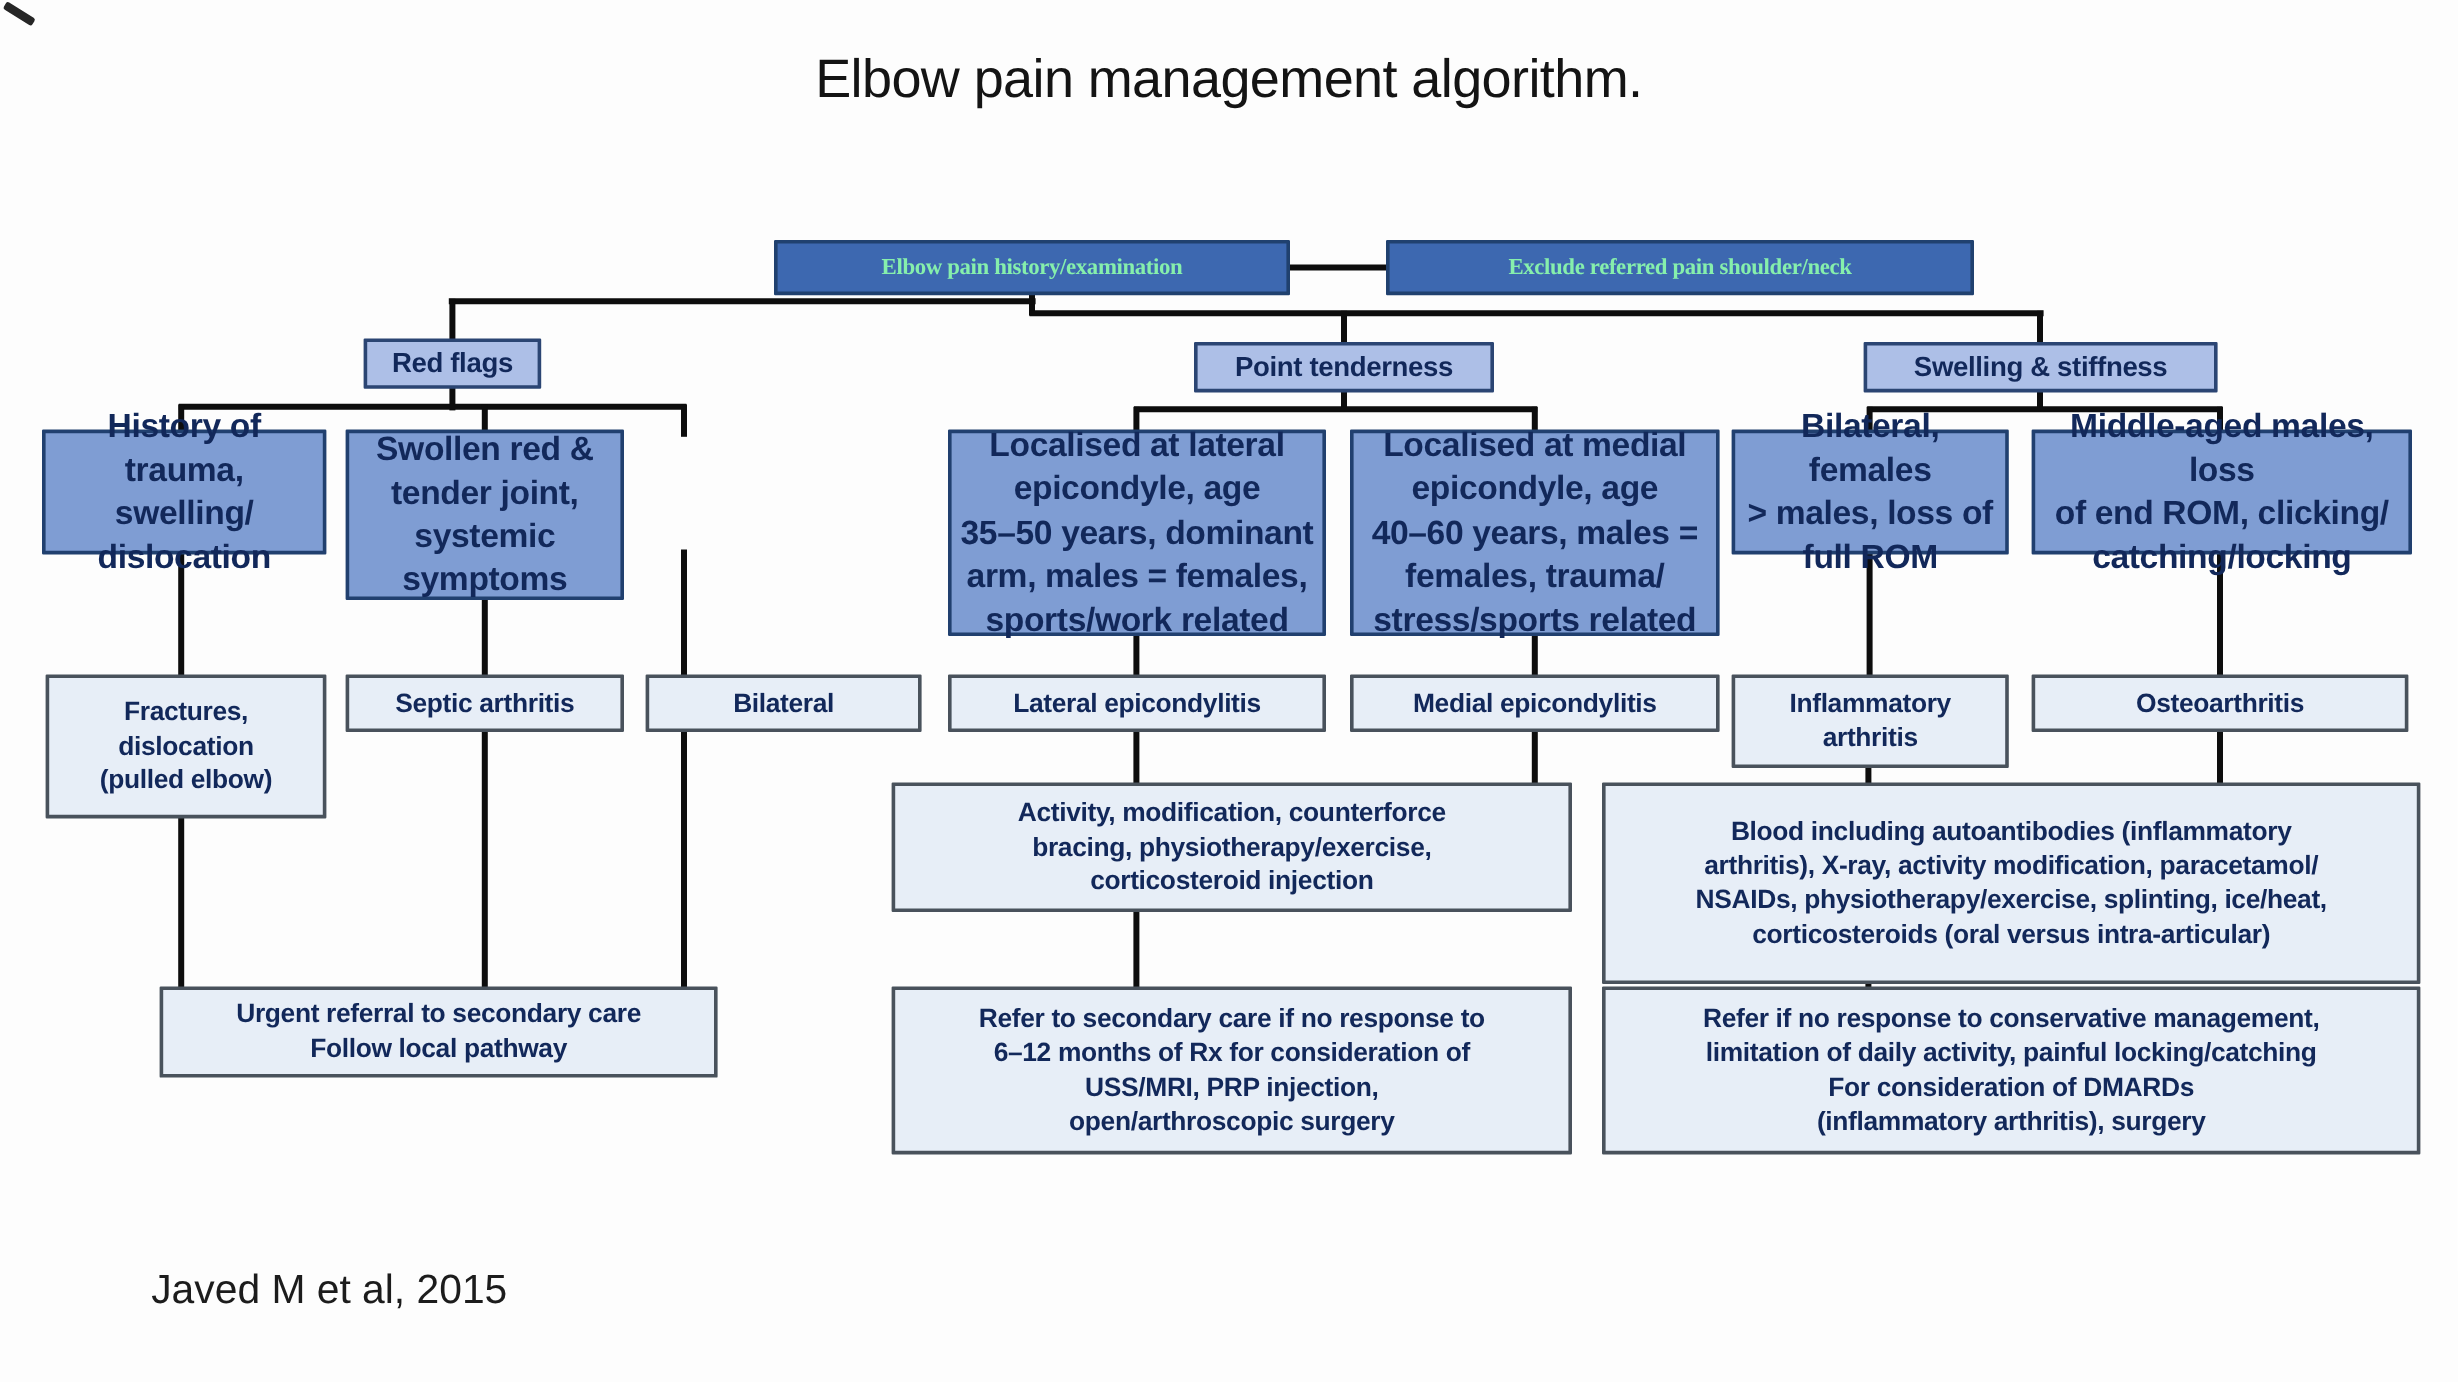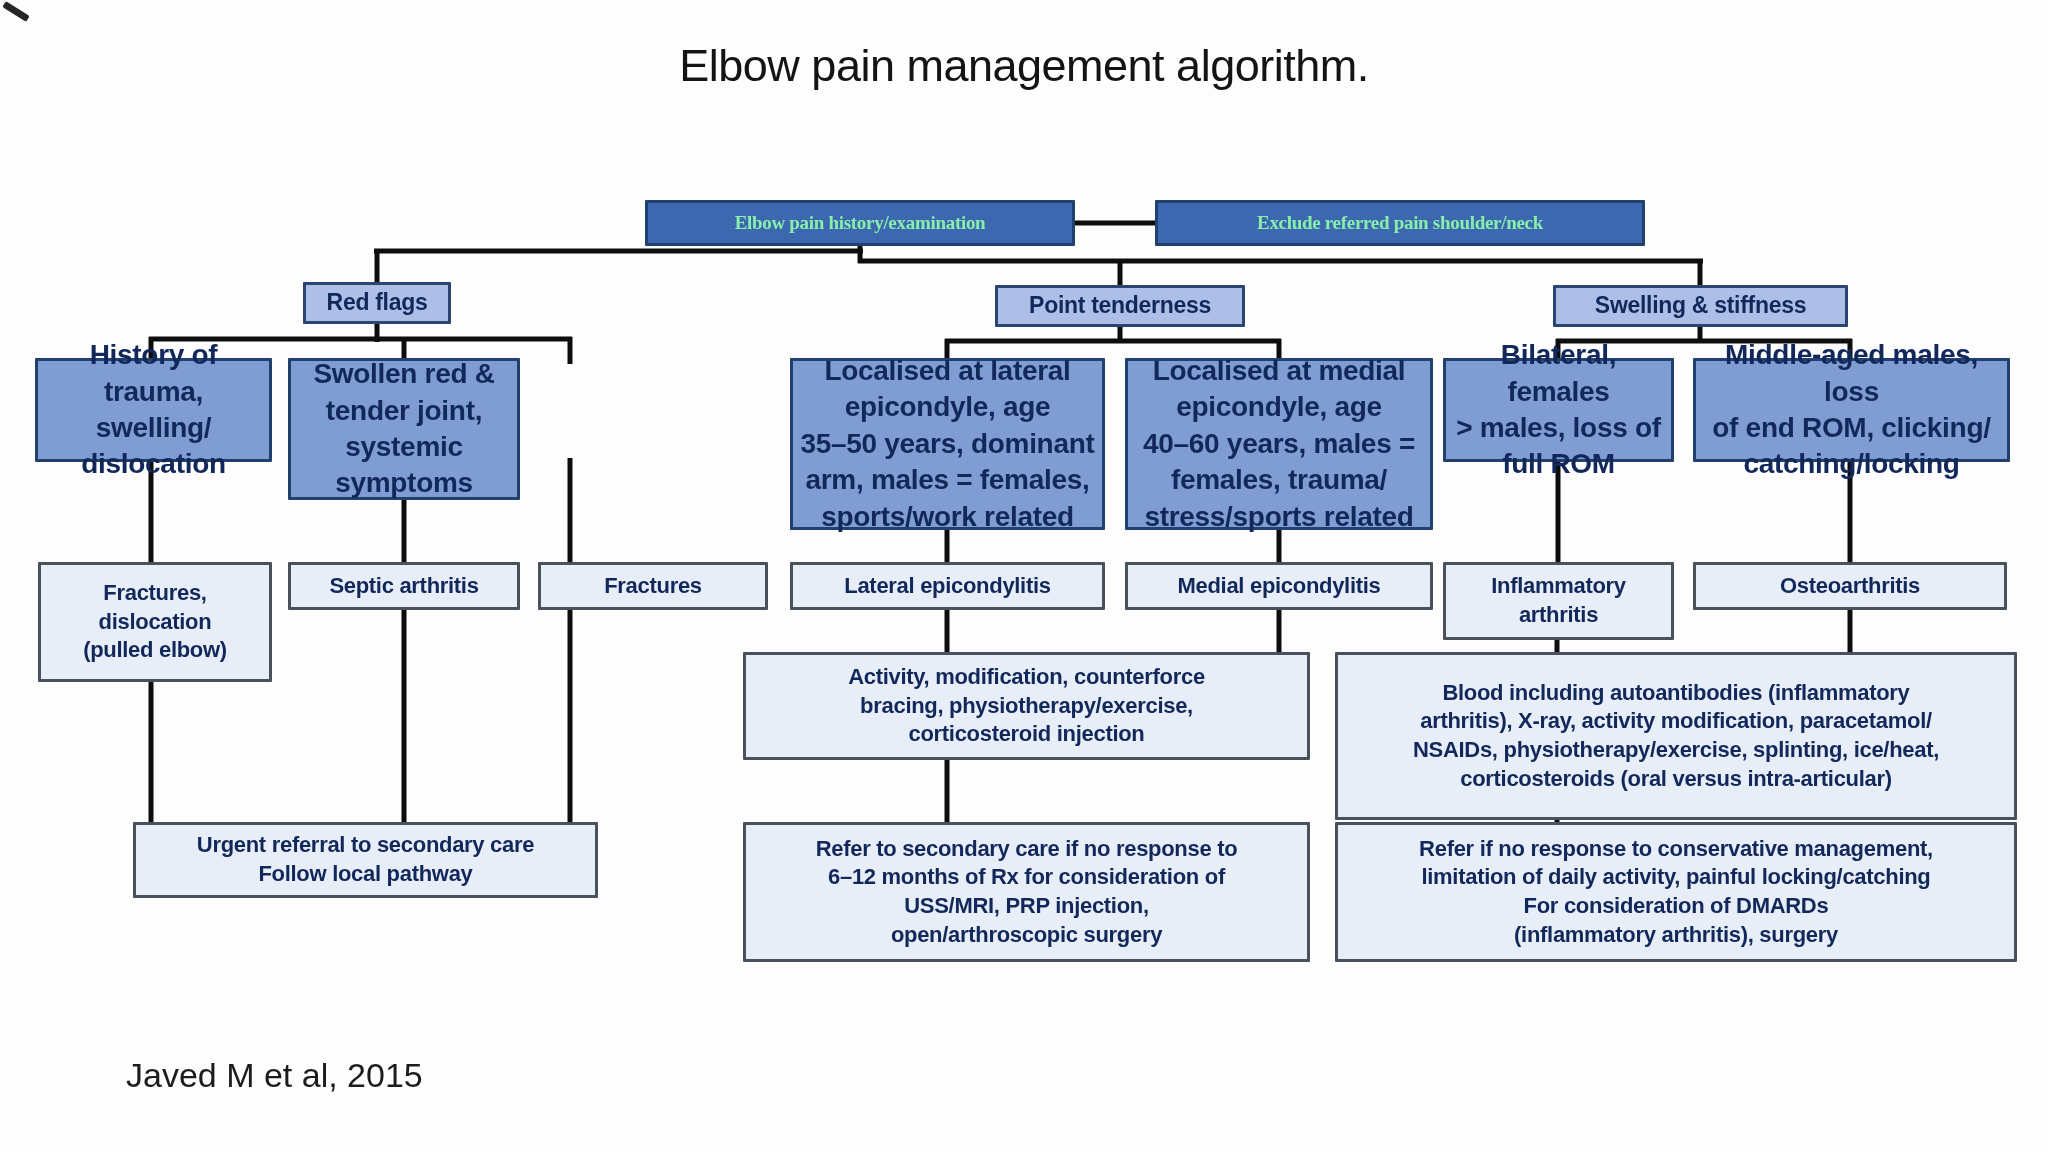--- a/index.html
+++ b/index.html
@@ -124,21 +124,21 @@
 &gt; males, loss of
 full ROM</div>
   <div class="n lvl3" style="left:1693px;top:358px;width:317px;height:104px;text-align:center;">Middle-aged males, loss
 of end ROM, clicking/
 catching/locking</div>
 
   <div class="n lvl4" style="left:38px;top:562px;width:234px;height:120px;">Fractures,
 dislocation
 (pulled elbow)</div>
   <div class="n lvl4" style="left:288px;top:562px;width:232px;height:48px;">Septic arthritis</div>
-  <div class="n lvl4" style="left:538px;top:562px;width:230px;height:48px;">Fractures</div>
+  <div class="n lvl4" style="left:538px;top:562px;width:230px;height:48px;">Bilateral</div>
   <div class="n lvl4" style="left:790px;top:562px;width:315px;height:48px;">Lateral epicondylitis</div>
   <div class="n lvl4" style="left:1125px;top:562px;width:308px;height:48px;">Medial epicondylitis</div>
   <div class="n lvl4" style="left:1443px;top:562px;width:231px;height:78px;">Inflammatory
 arthritis</div>
   <div class="n lvl4" style="left:1693px;top:562px;width:314px;height:48px;">Osteoarthritis</div>
 
   <div class="n lvl4" style="left:743px;top:652px;width:567px;height:108px;">Activity, modification, counterforce
 bracing, physiotherapy/exercise,
 corticosteroid injection</div>
   <div class="n lvl4" style="left:1335px;top:652px;width:682px;height:168px;">Blood including autoantibodies (inflammatory

